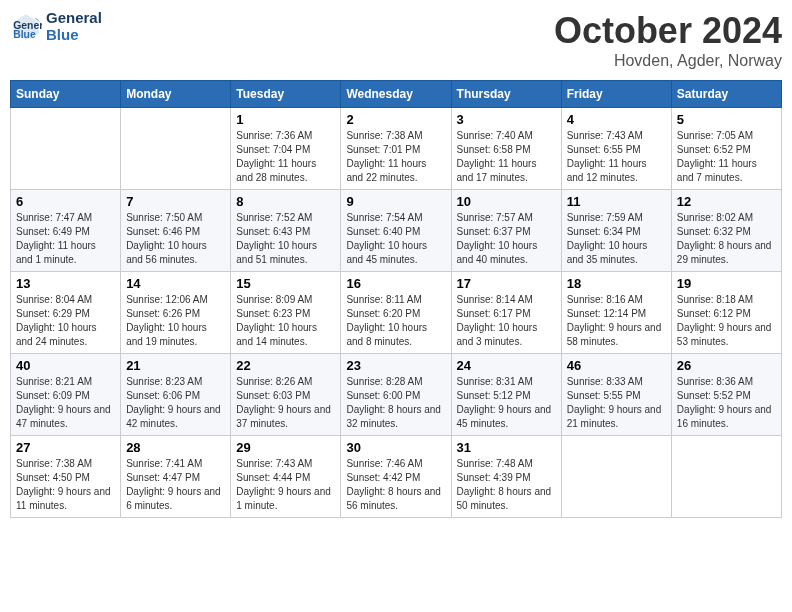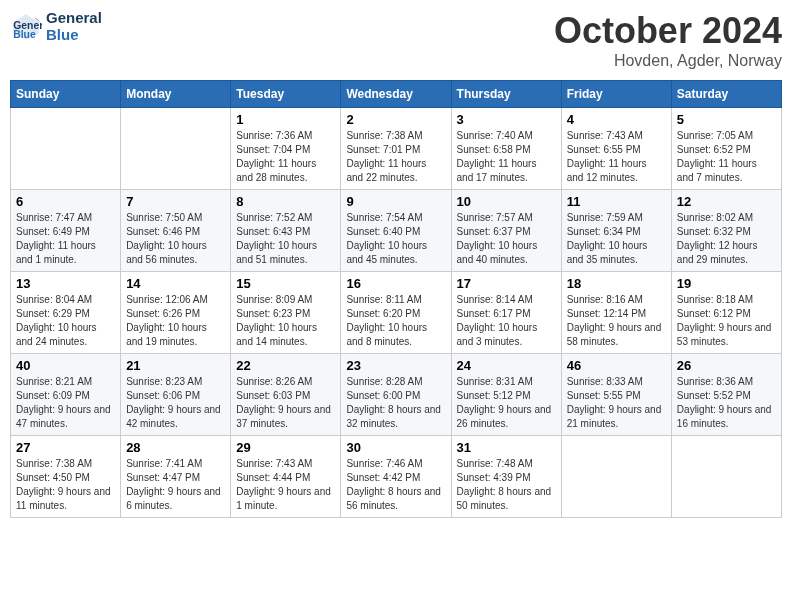--- a/index.html
+++ b/index.html
@@ -203,21 +203,21 @@
             <div>Sunrise: 7:59 AM</div>
             <div>Sunset: 6:34 PM</div>
             <div>Daylight: 10 hours and 35 minutes.</div>
           </div>
         </td>
         <td>
           <span class="day-number">12</span>
           <div class="day-info">
             <div>Sunrise: 8:02 AM</div>
             <div>Sunset: 6:32 PM</div>
-            <div>Daylight: 12 hours and 29 minutes.</div>
+            <div>Daylight: 8 hours and 29 minutes.</div>
           </div>
         </td>
       </tr>
       <tr>
         <td>
           <span class="day-number">13</span>
           <div class="day-info">
             <div>Sunrise: 8:04 AM</div>
             <div>Sunset: 6:29 PM</div>
             <div>Daylight: 10 hours and 24 minutes.</div>
@@ -303,21 +303,21 @@
             <div>Sunrise: 8:28 AM</div>
             <div>Sunset: 6:00 PM</div>
             <div>Daylight: 8 hours and 32 minutes.</div>
           </div>
         </td>
         <td>
           <span class="day-number">24</span>
           <div class="day-info">
             <div>Sunrise: 8:31 AM</div>
             <div>Sunset: 5:12 PM</div>
-            <div>Daylight: 9 hours and 26 minutes.</div>
+            <div>Daylight: 9 hours and 45 minutes.</div>
           </div>
         </td>
         <td>
           <span class="day-number">46</span>
           <div class="day-info">
             <div>Sunrise: 8:33 AM</div>
             <div>Sunset: 5:55 PM</div>
             <div>Daylight: 9 hours and 21 minutes.</div>
           </div>
         </td>

